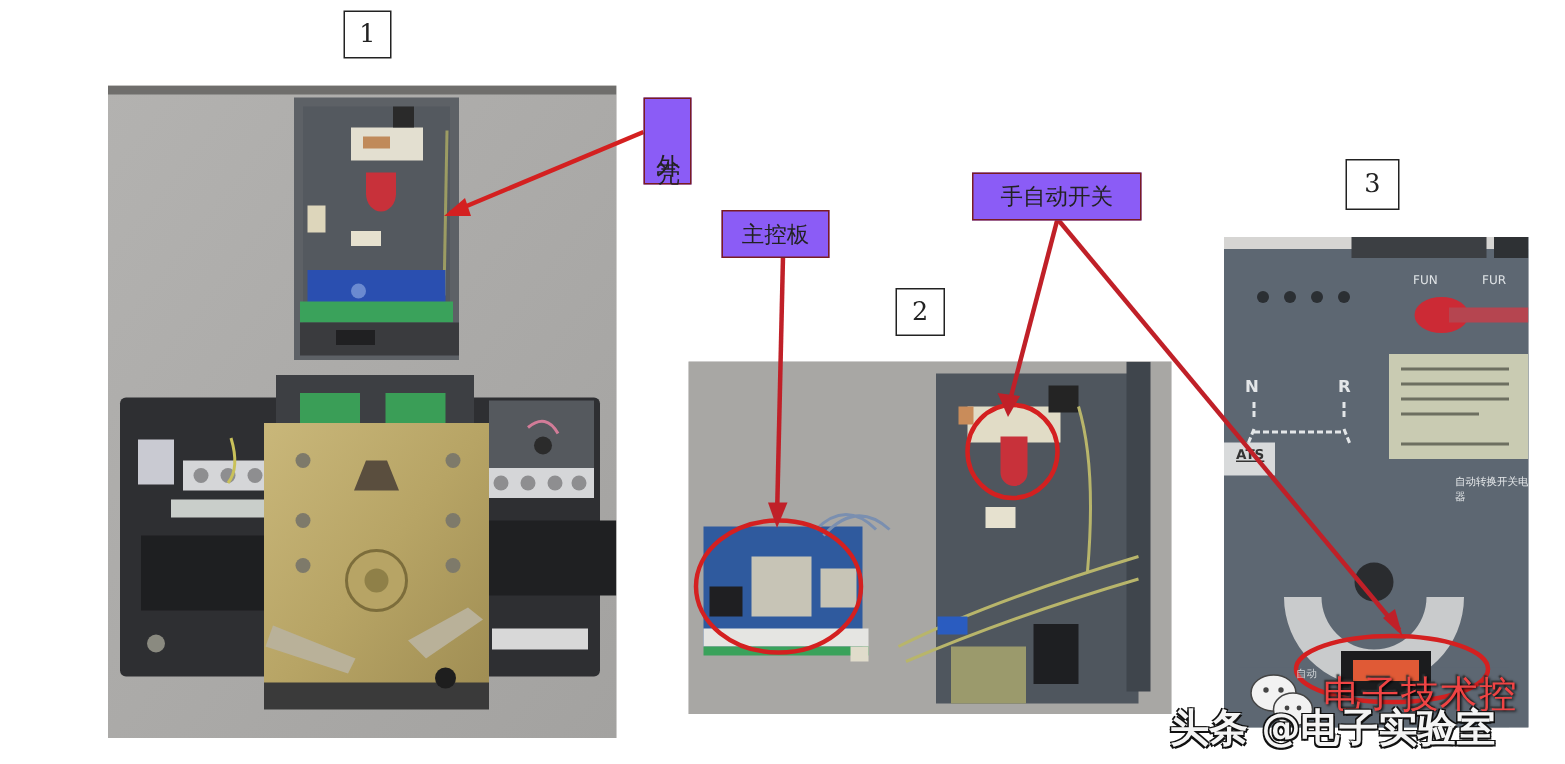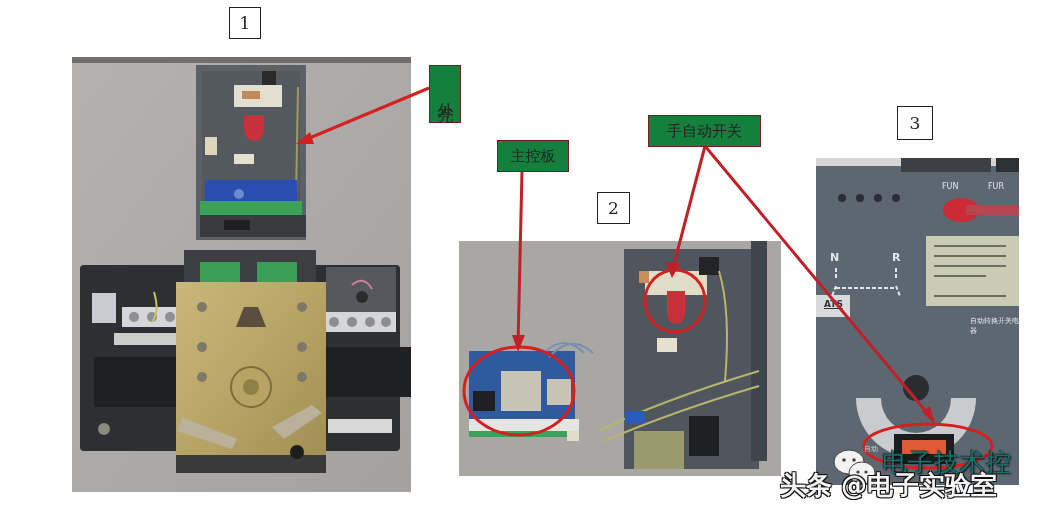--- a/index.html
+++ b/index.html
@@ -1,26 +1,26 @@
 <!DOCTYPE html>
 <html><head>
 <meta charset="utf-8">
 <style>
   html, body { margin:0; padding:0; }
   body { width:1043px; height:509px; background:#ffffff; position:relative; overflow:hidden;
          font-family:"DejaVu Serif", serif; }
   .abs { position:absolute; }
   .numbox { position:absolute; border:1.5px solid #222; background:#fff; color:#222;
             font-family:"DejaVu Serif", serif; font-size:17px; display:flex; align-items:center; justify-content:center; }
-  .label { position:absolute; border:1.5px solid #7a1c22; background:#15803d; color:#222;
+  .label { position:absolute; border:1.5px solid #7a1c22; background:#8b5cf6; color:#222;
            font-family:"DejaVu Serif", serif; font-size:15px; display:flex; align-items:center; justify-content:center; }
   .label.vert { writing-mode:vertical-rl; letter-spacing:4px; font-size:16px; }
   .photo { position:absolute; overflow:hidden; }
   svg { display:block; }
-  .wm1 { position:absolute; font-family:"DejaVu Sans", sans-serif; color:#0f766e; font-size:25px;
+  .wm1 { position:absolute; font-family:"DejaVu Sans", sans-serif; color:#ef4444; font-size:25px;
          text-shadow:1px 1px 2px #000, -1px -1px 1px #333; letter-spacing:1px; }
   .wm2 { position:absolute; font-family:"DejaVu Sans", sans-serif; color:#f4f4f4; font-size:26px; font-weight:bold;
          text-shadow:1px 1px 0 #111, -1px 1px 0 #111, 1px -1px 0 #111, -1px -1px 0 #111; letter-spacing:0px; }
 </style>
 </head>
 <body>
 
 <div class="numbox" style="left:229px;top:7px;width:30px;height:30px;">1</div>
 <div class="numbox" style="left:597px;top:192px;width:31px;height:30px;">2</div>
 <div class="numbox" style="left:897px;top:106px;width:34px;height:32px;">3</div>
@@ -177,21 +177,21 @@
   <line x1="522" y1="171" x2="518" y2="345" stroke="#c02028" stroke-width="3"></line>
   <polygon points="512,335 518,352 525,335" fill="#c02028"></polygon>
 
   <line x1="705" y1="146" x2="672" y2="272" stroke="#c02028" stroke-width="3"></line>
   <polygon points="665,262 672,278 680,264" fill="#c02028"></polygon>
   <line x1="705" y1="146" x2="933" y2="420" stroke="#c02028" stroke-width="3"></line>
   <polygon points="922,412 935,424 930,406" fill="#c02028"></polygon>
 </svg>
 
 <div class="label vert" style="left:429px;top:65px;width:30px;height:56px;">外壳</div>
-<div class="label" style="left:481px;top:140px;width:70px;height:30px;margin-left:16px;">主控板</div>
+<div class="label" style="left:481px;top:140px;width:70px;height:30px;">主控板</div>
 <div class="label" style="left:648px;top:115px;width:111px;height:30px;">手自动开关</div>
 
 <div class="abs" style="left:832px;top:447px;width:46px;height:40px;">
   <svg width="46" height="40" viewBox="0 0 46 40">
     <ellipse cx="17" cy="15" rx="15" ry="12" fill="#f2f2f2" stroke="#444" stroke-width="1"></ellipse>
     <ellipse cx="30" cy="26" rx="13" ry="11" fill="#f2f2f2" stroke="#444" stroke-width="1"></ellipse>
     <circle cx="12" cy="13" r="1.8" fill="#444"></circle>
       <circle cx="22" cy="13" r="1.8" fill="#444"></circle>
     <circle cx="26" cy="25" r="1.6" fill="#444"></circle>
       <circle cx="34" cy="25" r="1.6" fill="#444"></circle>

